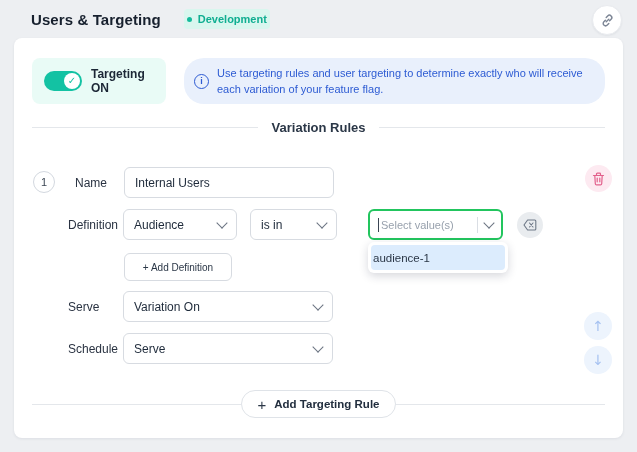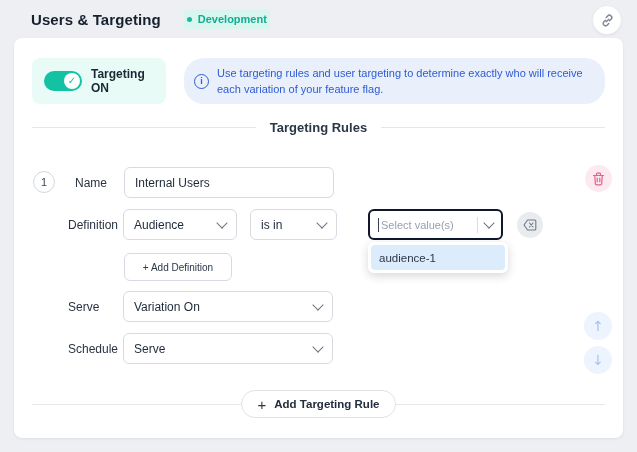--- a/index.html
+++ b/index.html
@@ -52,32 +52,32 @@
   .select{position:absolute;height:31px;border:1px solid #d7dbe1;border-radius:6px;background:#fff;
     display:flex;align-items:center;justify-content:space-between;padding:0 10px;box-sizing:border-box;
     font-size:12px;color:#1e2a3a;cursor:pointer}
   #sel-attribute{left:109px;top:171px;width:114px}
   #sel-operator{left:236px;top:171px;width:87px}
   #sel-serve{left:109px;top:253px;width:210px}
   #sel-schedule{left:109px;top:295px;width:210px}
   .chevron{width:7px;height:7px;border-right:1.5px solid #6b7482;border-bottom:1.5px solid #6b7482;
     transform:rotate(45deg);margin-top:-4px;flex:none}
   
-  .multiselect{position:absolute;left:354px;top:171px;width:135px;height:31px;border:2px solid #0f172a;
+  .multiselect{position:absolute;left:354px;top:171px;width:135px;height:31px;border:2px solid #22c55e;
     border-radius:6px;background:#fff;display:flex;align-items:center;padding:0 8px;box-sizing:border-box;cursor:text}
   .caret{width:1px;height:14px;background:#3a4553;margin-right:2px;flex:none}
   .placeholder{font-size:11px;color:#98a1ad;flex:1;white-space:nowrap;overflow:hidden}
   .ms-divider{width:1px;height:16px;background:#dadee4;margin:0 7px 0 4px;flex:none}
   .clear-btn{position:absolute;left:503px;top:174px;width:26px;height:26px;border-radius:50%;
     background:#e9ecef;border:none;display:flex;align-items:center;justify-content:center;cursor:pointer;padding:0}
   
   .dropdown{position:absolute;left:354px;top:204px;width:140px;background:#fff;border-radius:6px;
     box-shadow:0 3px 10px rgba(25,35,60,.18);padding:3px;box-sizing:border-box;z-index:5}
   .option{height:25px;background:#dcecfd;border-radius:4px;display:flex;align-items:center;
-    padding:0 8px;font-size:11.5px;color:#2b3747;cursor:pointer}
+    padding:0 2px;font-size:11.5px;color:#2b3747;cursor:pointer}
   .add-def-btn{position:absolute;left:110px;top:215px;width:108px;height:28px;background:#fff;
     border:1px solid #d7dbe1;border-radius:6px;font-size:10px;color:#2b3747;cursor:pointer;
     display:flex;align-items:center;justify-content:center;font-family:inherit;padding:12px}
   
   .delete-btn{position:absolute;left:571px;top:127px;width:27px;height:27px;border-radius:50%;
     background:#fdeaf1;border:none;display:flex;align-items:center;justify-content:center;cursor:pointer;padding:0}
   .move-btn{position:absolute;left:570px;width:28px;height:28px;border-radius:50%;background:#edf4fd;
     border:none;color:#a6c2f1;font-size:14px;display:flex;align-items:center;justify-content:center;
     cursor:pointer;padding:0;font-family:"DejaVu Sans",sans-serif}
   #btn-up{top:274px}
@@ -120,21 +120,21 @@
     <span class="toggle-label">Targeting ON</span>
   </div>
 
   <div class="info-box">
     <span class="info-icon"></span>
     <p class="info-text">Use targeting rules and user targeting to determine exactly who will receive each variation of your feature flag.</p>
   </div>
 
   <div class="section-divider">
     <span class="line"></span>
-    <span class="section-title">Targeting Rules</span>
+    <span class="section-title">Variation Rules</span>
     <span class="line"></span>
   </div>
 
   <div class="rule-index">1</div>
 
   <span class="field-label" id="lbl-name">Name</span>
   <input class="text-input" type="text" value="Internal Users" style="">
 
   <button class="delete-btn">
     <svg width="13" height="14" viewBox="0 0 13 14" fill="none" stroke="#e2618c" stroke-width="1.2" stroke-linecap="round" stroke-linejoin="round">

